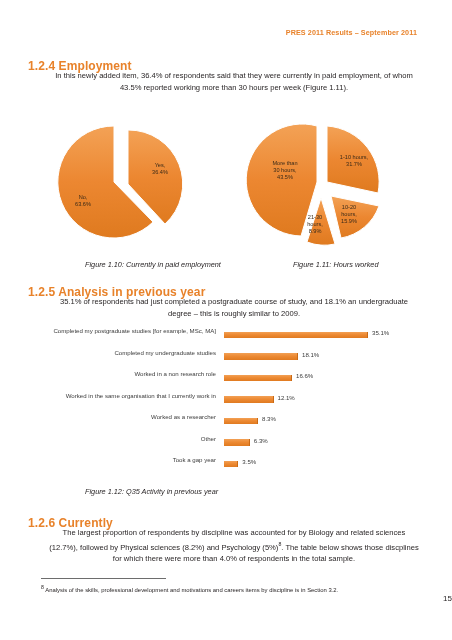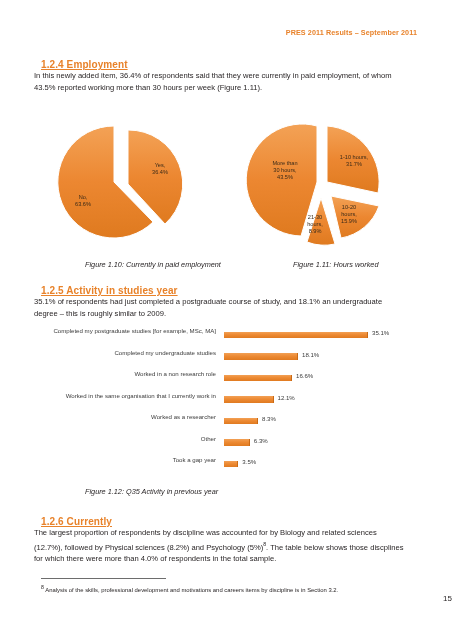--- a/index.html
+++ b/index.html
@@ -25,36 +25,35 @@
     top: 28px; right: 35px;
     font-size: 7.2px;
     color: #e8822a;
     font-weight: bold;
     letter-spacing: .1px;
     white-space: nowrap;
   }
   
   .heading {
     position: absolute;
-    left: 41px;
-    font-size: 10px;
+    left: 28px;
+    font-size: 12px;
     font-weight: bold;
     color: #e8822a;
     letter-spacing: .1px;
     white-space: nowrap;
-    text-decoration: underline;
   }
   .para {
     position: absolute;
-    left: 34px;
+    left: 48px;
     width: 372px;
     font-size: 7.6px;
     line-height: 11.6px;
     color: #231f20;
-    text-align: left;
+    text-align: center;
   }
   .caption {
     position: absolute;
     font-size: 7.3px;
     font-style: italic;
     color: #231f20;
     white-space: nowrap;
     padding-left: 44px;
   }
   sup { font-size: 5.2px; vertical-align: super; }
@@ -189,21 +188,21 @@
     <div class="pie-label" style="left:12px; top:42px; width:56px;">
       <span>More than</span><br>
       <span>30 hours,</span><br>
       <span>43.5%</span>
     </div>
   </div>
 
   <div class="caption" style="left:41px; top:260px;">Figure 1.10: Currently in paid employment</div>
   <div class="caption" style="left:249px; top:260px;">Figure 1.11: Hours worked</div>
 
-  <div class="heading" style="top:285px;">1.2.5 Activity in studies year</div>
+  <div class="heading" style="top:285px;">1.2.5 Analysis in previous year</div>
   <div class="para" style="top:296px;">35.1% of respondents had just completed a postgraduate course of study, and 18.1% an undergraduate degree – this is roughly similar to 2009.</div>
 
   <div class="barchart">
 
     <div class="bar-row" style="top:0px;">
       <div class="bar-cat">Completed my postgraduate studies [for example, MSc, MA]</div>
       <div class="bar-track">
         <div class="bar-fill" style="width:143.9px;"></div>
         <div class="bar-val" style="left:148px;">35.1%</div>
       </div>

